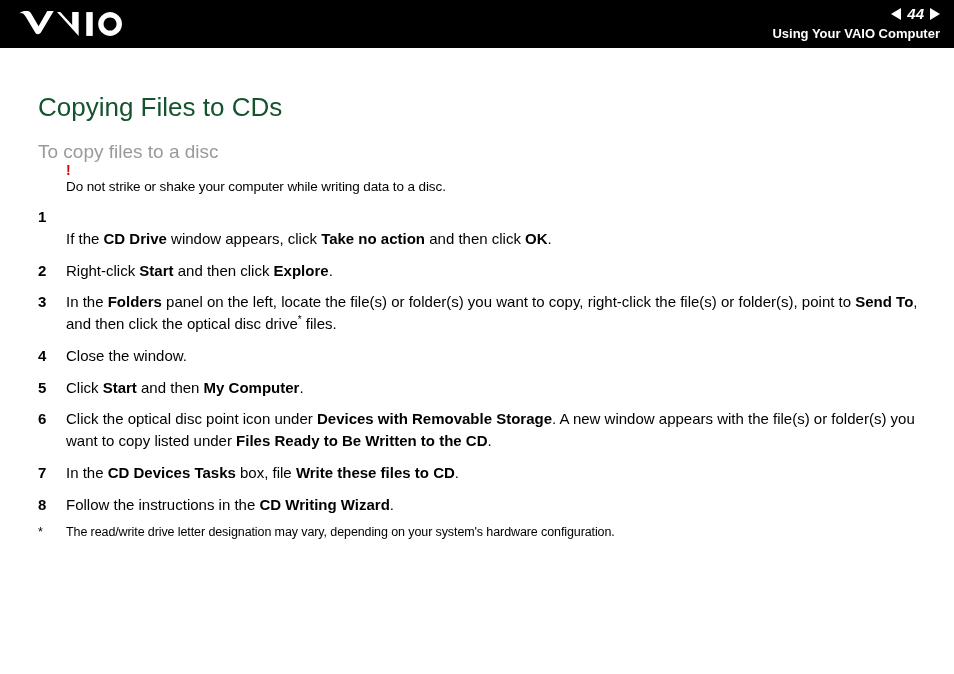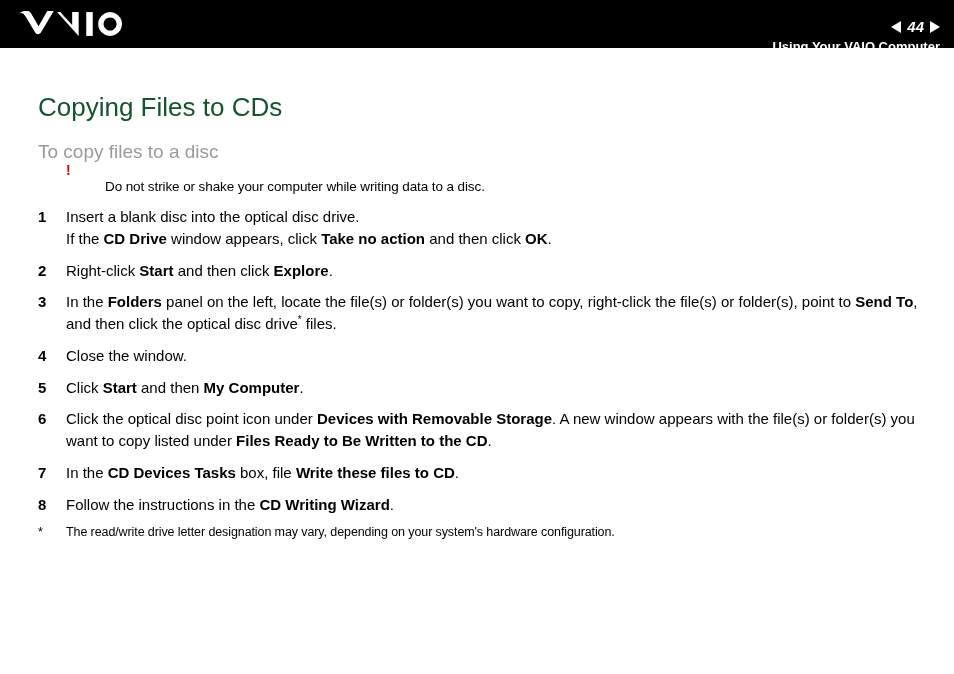--- a/index.html
+++ b/index.html
@@ -21,21 +21,20 @@
   }
   .logo svg { height: 26px; }
   .header-right {
     position: absolute;
     right: 14px;
     top: 4px;
     text-align: right;
     font-size: 13px;
     line-height: 1.3;
     font-family: Arial, Helvetica, sans-serif;
-    margin-top: 13px;
   }
   .page-nav {
     display: flex;
     align-items: center;
     justify-content: flex-end;
     gap: 4px;
   }
   .nav-arrow {
     display: inline-block;
     width: 0; height: 0;
@@ -78,21 +77,20 @@
     color: #d40000;
     font-weight: bold;
     font-size: 14px;
     line-height: 1;
     margin-bottom: 2px;
   }
   .warning-text {
     font-size: 13.5px;
     font-family: "Arial Narrow", Arial, sans-serif;
     letter-spacing: -0.1px;
-    margin-left: 39px;
   }
   ol.steps {
     list-style: none;
     counter-reset: step;
     padding-left: 0;
   }
   ol.steps > li {
     display: flex;
     margin-bottom: 10px;
     font-size: 15px;
@@ -140,21 +138,21 @@
 <div class="content">
   <h1 class="page-title">Copying Files to CDs</h1>
   <h2 class="subtitle">To copy files to a disc</h2>
   <div class="warning">
     <div class="bang">!</div>
     <div class="warning-text">Do not strike or shake your computer while writing data to a disc.</div>
   </div>
   <ol class="steps">
       <li>
         <span class="num">1</span>
-        <span class="body"><span>Insert a blank disc into the optical disc drive.</span><br><span>If the </span><b>CD Drive</b><span> window appears, click </span><b>Take no action</b><span> and then click </span><b>OK</b><span>.</span></span>
+        <span class="body"><br><span>If the </span><b>CD Drive</b><span> window appears, click </span><b>Take no action</b><span> and then click </span><b>OK</b><span>.</span></span>
       </li>
       <li>
         <span class="num">2</span>
         <span class="body"><span>Right-click </span><b>Start</b><span> and then click </span><b>Explore</b><span>.</span></span>
       </li>
       <li>
         <span class="num">3</span>
         <span class="body"><span>In the </span><b>Folders</b><span> panel on the left, locate the file(s) or folder(s) you want to copy, right-click the file(s) or folder(s), point to </span><b>Send To</b><span>, and then click the optical disc drive</span><span class="sup">*</span><span> files.</span></span>
       </li>
       <li>

